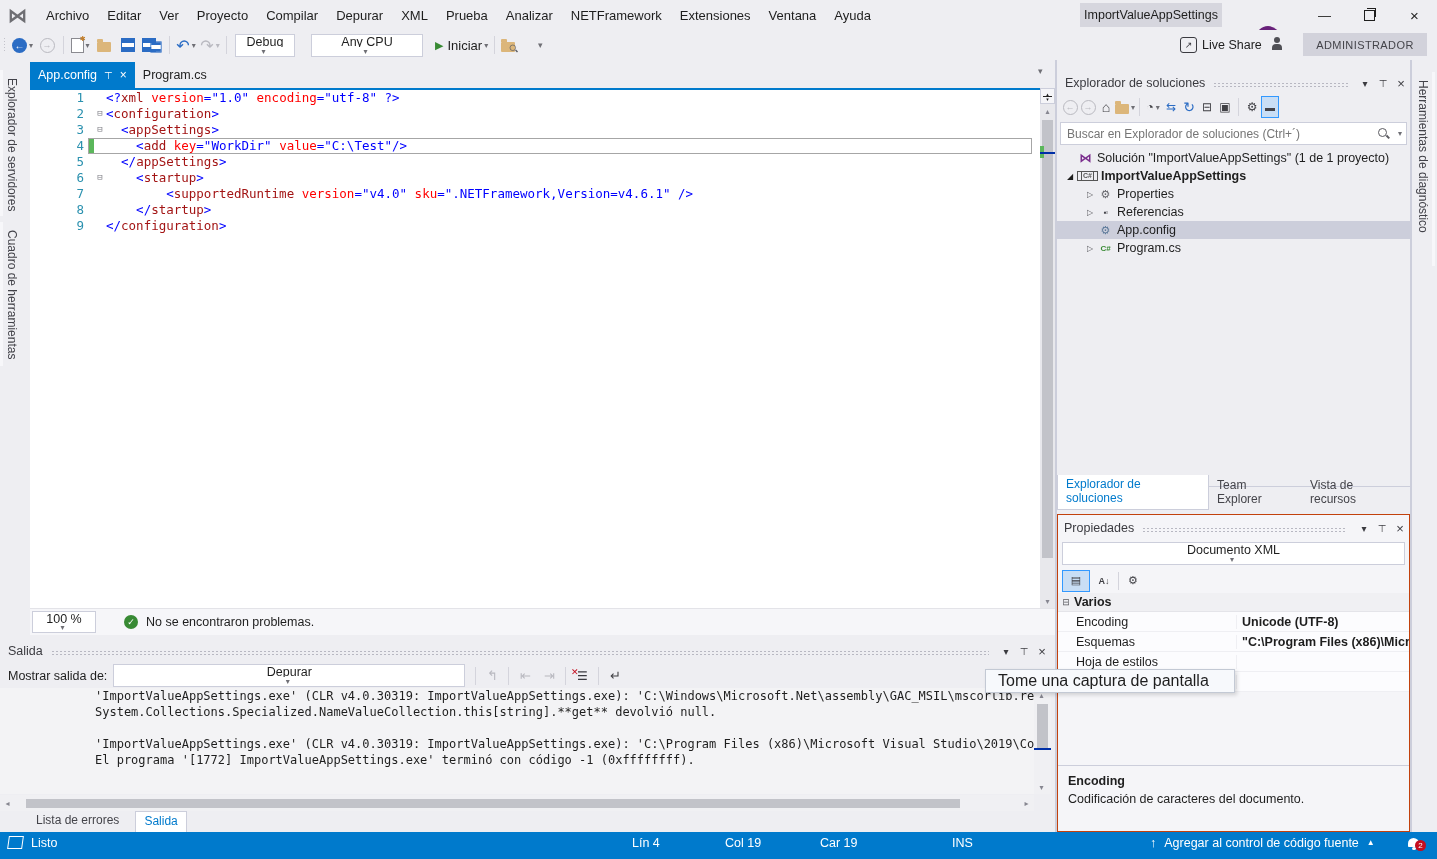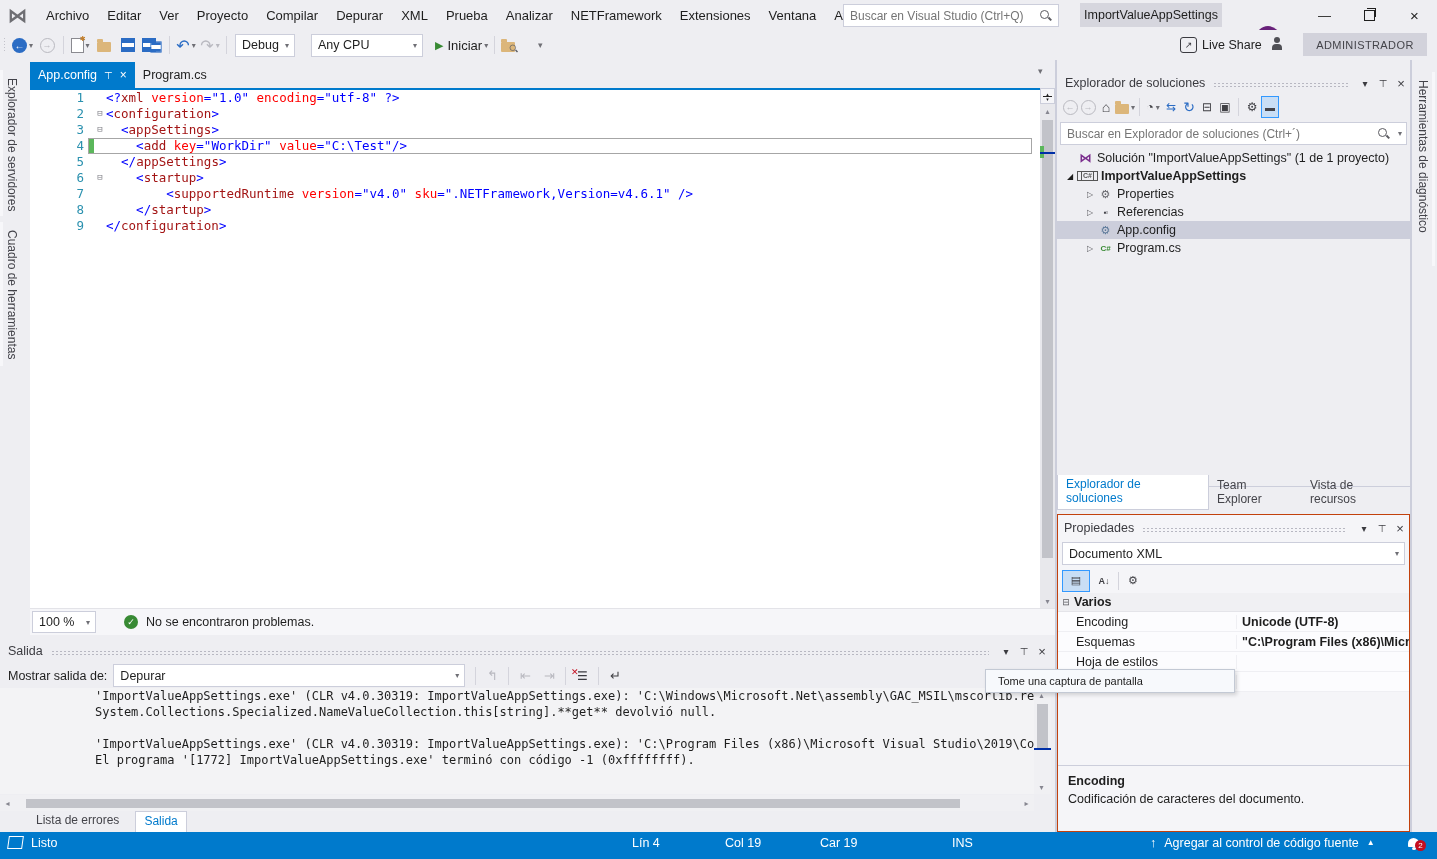--- a/index.html
+++ b/index.html
@@ -31,21 +31,21 @@
   .tb.dis{color:#B9B9C0;}
   .sep{width:1px;height:18px;background:#D4D4DC;margin:0 4px;}
   .circ-back{width:15px;height:15px;border-radius:50%;background:#2B6CC4;color:#fff;font-size:10px;display:flex;align-items:center;justify-content:center;}
   .circ-fwd{width:13px;height:13px;border-radius:50%;border:1.5px solid #B9B9C0;color:#B9B9C0;font-size:9px;display:flex;align-items:center;justify-content:center;}
   .caret{font-size:8px;color:#6F6F75;margin-left:2px;}
   .icon-folder{width:14px;height:10px;background:#DCB67A;border-radius:1px;position:relative;margin-top:3px;}
   .icon-folder::before{content:"";position:absolute;left:0;top:-3px;width:6px;height:3px;background:#DCB67A;border-radius:1px 1px 0 0;}
   .icon-save{width:12px;height:12px;background:linear-gradient(180deg,#2B6CC4 0 30%,#FFFFFF 30% 70%,#2B6CC4 70% 100%);border:1px solid #2B6CC4;}
   .icon-doc{width:11px;height:13px;background:#fff;border:1px solid #8A8A90;position:relative;}
   .icon-doc::after{content:"✱";position:absolute;right:-3px;top:-4px;font-size:7px;color:#C27D28;}
-  .combo{background:#FFFFFF;border:1px solid #CCCEDB;height:21px;display:flex;align-items:center;font-size:12.5px;color:#1E1E1E;}
+  .combo{background:#FFFFFF;border:1px solid #CCCEDB;height:21px;display:flex;align-items:center;font-size:12.5px;color:#1E1E1E;flex-direction:column;}
   .combo .cv{flex:1;padding:0 6px;white-space:nowrap;overflow:hidden;}
   .combo .caret{margin-right:5px;}
   .play{color:#388A34;font-size:11px;margin-right:4px;}
   #admin-badge{left:1303px;top:33px;width:124px;height:23px;background:#D2D2DB;color:#44444A;font-size:11px;display:flex;align-items:center;justify-content:center;letter-spacing:0.4px;}
   .ls-icon{width:15px;height:14px;border:1.2px solid #3A3A40;border-radius:3px;display:flex;align-items:center;justify-content:center;font-size:9px;color:#3A3A40;margin-right:5px;}
   .icon-person{position:relative;width:16px;height:14px;}
   .icon-person::before{content:"";position:absolute;left:2px;top:0;width:6px;height:6px;border-radius:50%;background:#4F4F55;}
   .icon-person::after{content:"";position:absolute;left:0;top:7px;width:10px;height:6px;border-radius:4px 4px 0 0;background:#4F4F55;}
 
   
@@ -140,21 +140,21 @@
 
   
   #statusbar{left:0;top:832px;width:1437px;height:27px;background:#007ACC;color:#FFFFFF;font-size:12.5px;}
   .st{position:absolute;top:0;height:21px;display:flex;align-items:center;}
   .task-icon{width:13px;height:11px;border:1.5px solid #fff;position:relative;margin-right:8px;transform:skewX(-8deg);}
   .icon-bell{position:relative;width:11px;height:9px;background:#fff;border-radius:6px 6px 1px 1px;}
   .icon-bell::after{content:"";position:absolute;left:3.5px;bottom:-3px;width:4px;height:3px;border-radius:50%;background:#fff;}
   .badge{position:absolute;right:-7px;bottom:-4px;background:#C50E1F;color:#fff;border-radius:50%;width:11px;height:11px;font-size:8px;display:flex;align-items:center;justify-content:center;}
 
   
-  #tooltip{left:985px;top:669px;width:236px;height:22px;background:#F7F9FC;border:1px solid #C3C9D4;display:flex;align-items:center;padding-left:12px;font-size:11px;color:#1E1E1E;box-shadow:2px 2px 4px rgba(0,0,0,0.15);z-index:50;}
+  #tooltip{left:985px;top:669px;width:236px;height:22px;background:#F7F9FC;border:1px solid #C3C9D4;display:flex;align-items:center;padding-left:12px;font-size:16px;color:#1E1E1E;box-shadow:2px 2px 4px rgba(0,0,0,0.15);z-index:50;}
   .vline{background:#CCCEDB;}
   .icon-clear{position:relative;font-size:12px;color:#3A3A40;}
   .icon-clear::before{content:"✕";position:absolute;left:-6px;top:-2px;color:#C50E1F;font-size:9px;}
 </style>
 </head>
 <body>
 
 <div id="root">
 
   <div id="titlebar" class="abs flexr">
@@ -168,24 +168,20 @@
         <span class="menu-item">Depurar</span>
         <span class="menu-item">XML</span>
         <span class="menu-item">Prueba</span>
         <span class="menu-item">Analizar</span>
         <span class="menu-item">NETFramework</span>
         <span class="menu-item">Extensiones</span>
         <span class="menu-item">Ventana</span>
         <span class="menu-item">Ayuda</span>
       </div>
   </div>
-  <div id="vs-search" class="abs">
-    <input placeholder="Buscar en Visual Studio (Ctrl+Q)" style="">
-    <span class="lens"></span>
-  </div>
   <div id="title-badge" class="abs">ImportValueAppSettings</div>
   <div id="avatar" class="abs">DJ</div>
   <div class="abs win-btn" style="left:1302px;">
       <span>—</span>
     </div>
   <div class="abs win-btn" style="left:1347px;">
       <span class="icon-restore"></span>
     </div>
   <div class="abs win-btn" style="left:1392px;font-size:15px;">
       <span>×</span>

